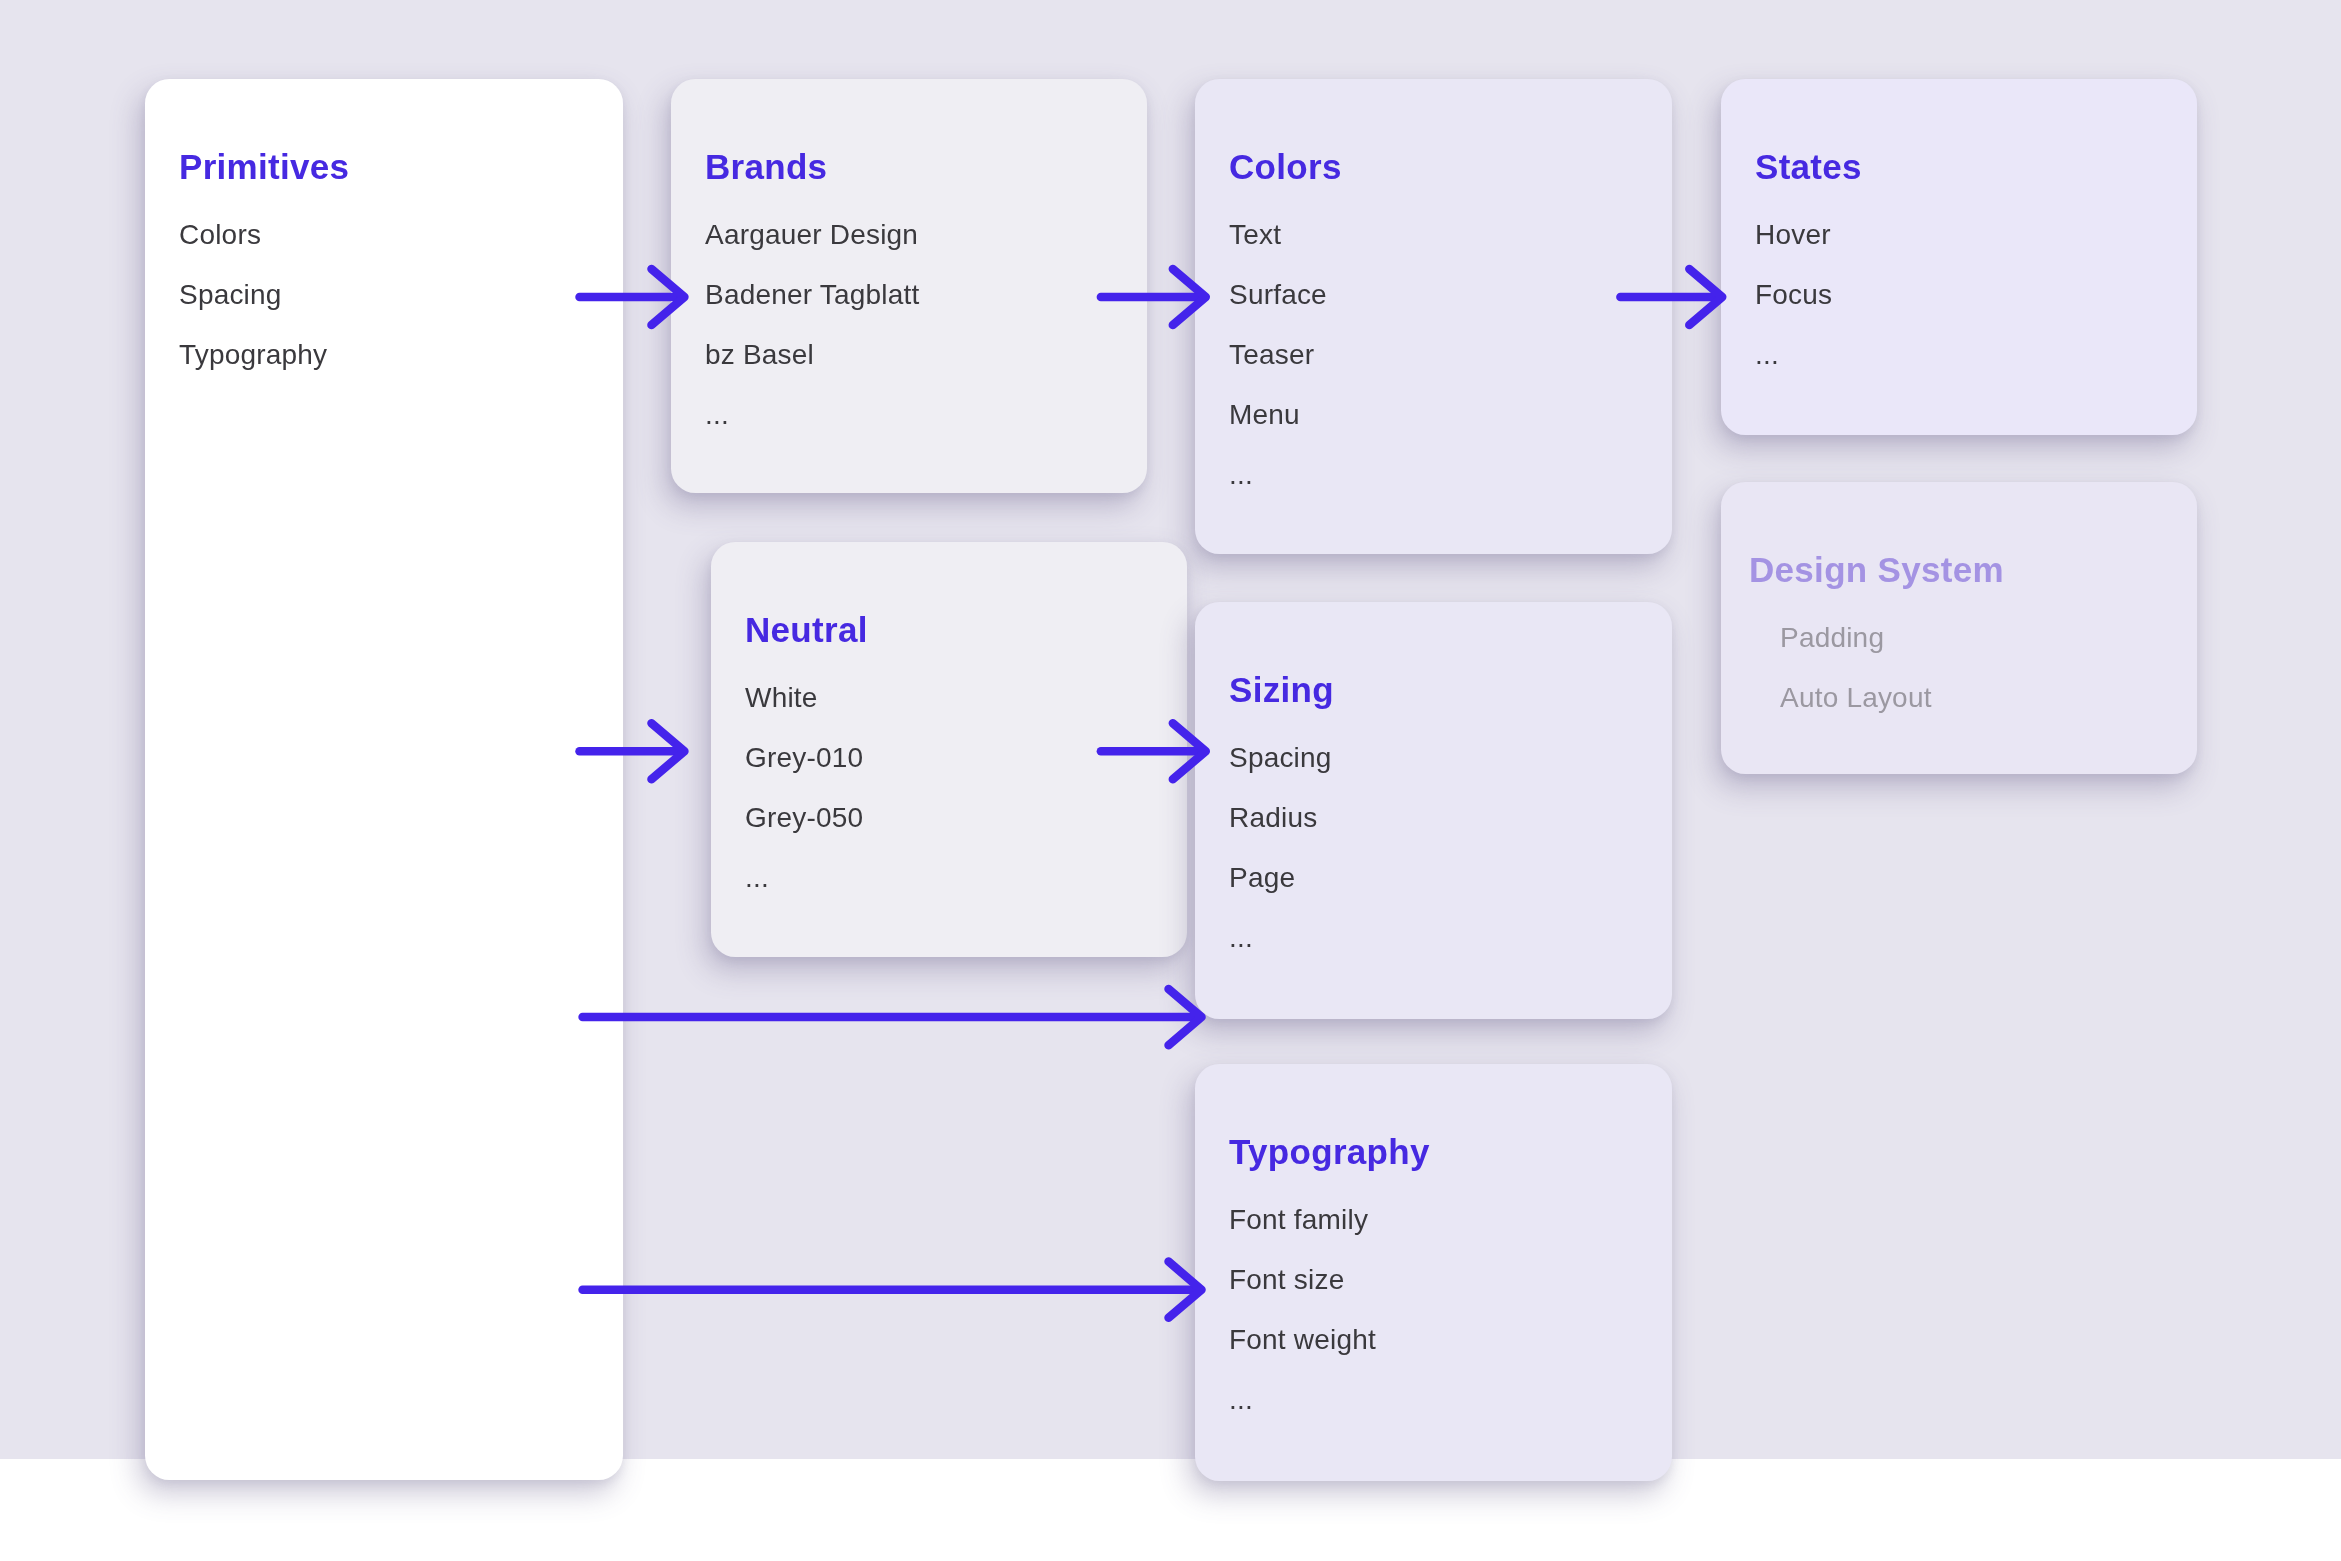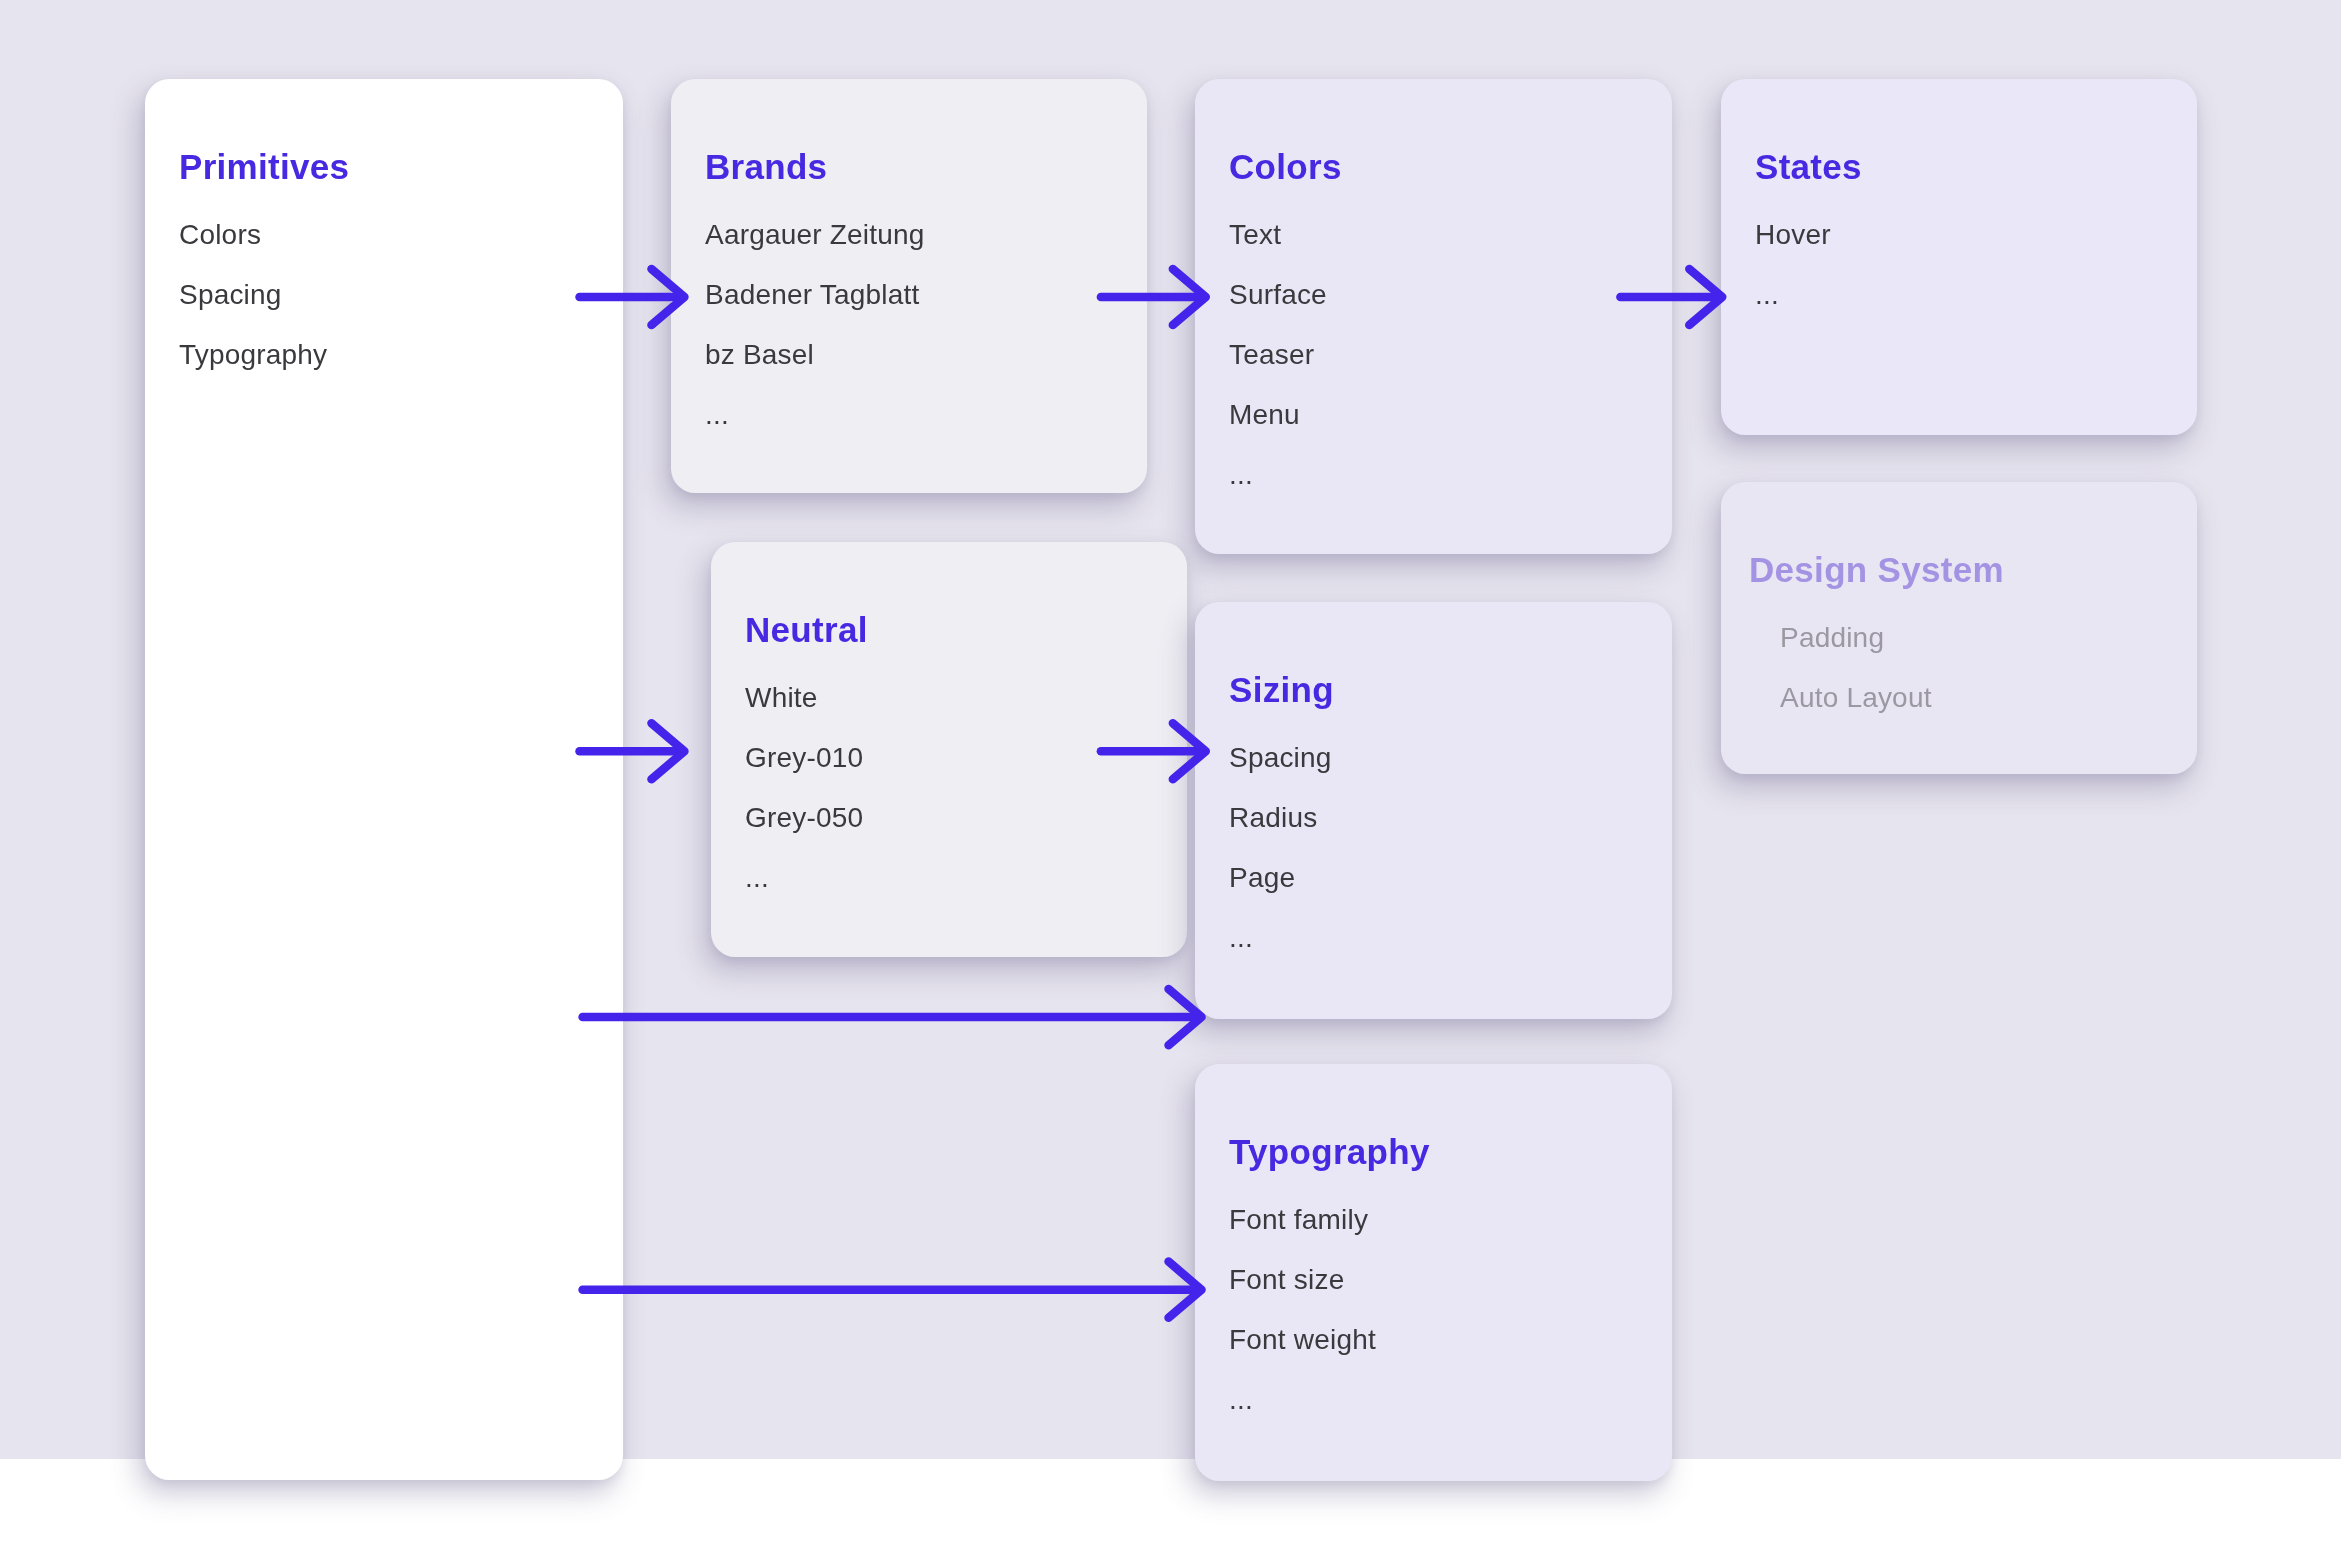--- a/index.html
+++ b/index.html
@@ -89,21 +89,21 @@
     <ul class="card-items">
         <li class="item">Colors</li>
         <li class="item">Spacing</li>
         <li class="item">Typography</li>
       </ul>
   </div>
 
   <div class="card v-grey" style="left:671px; top:79px; width:476px; height:414px;">
     <h2 class="card-title">Brands</h2>
     <ul class="card-items">
-        <li class="item">Aargauer Zeitung</li>
+        <li class="item">Aargauer Design</li>
         <li class="item">Badener Tagblatt</li>
         <li class="item">bz Basel</li>
         <li class="item">...</li>
       </ul>
   </div>
 
   <div class="card v-lavender" style="left:1195px; top:79px; width:477px; height:475px;">
     <h2 class="card-title">Colors</h2>
     <ul class="card-items">
         <li class="item">Text</li>
@@ -111,20 +111,21 @@
         <li class="item">Teaser</li>
         <li class="item">Menu</li>
         <li class="item">...</li>
       </ul>
   </div>
 
   <div class="card v-lilac" style="left:1721px; top:79px; width:476px; height:356px;">
     <h2 class="card-title">States</h2>
     <ul class="card-items">
         <li class="item">Hover</li>
+        <li class="item">Focus</li>
         <li class="item">...</li>
       </ul>
   </div>
 
   <div class="card v-lilac2 muted" style="left:1721px; top:482px; width:476px; height:292px;padding-left:28px;">
     <h2 class="card-title">Design System</h2>
     <ul class="card-items">
         <li class="item">Padding</li>
         <li class="item">Auto Layout</li>
       </ul>

